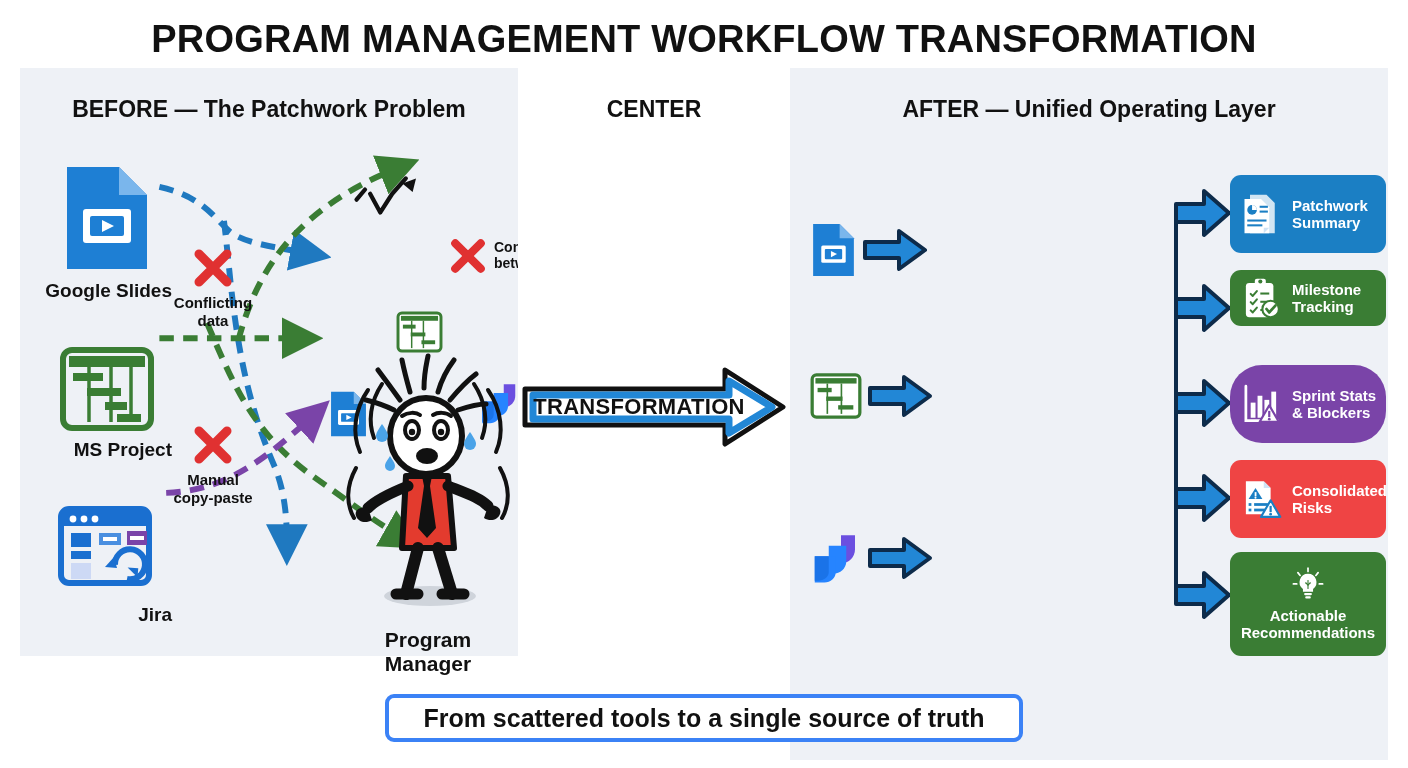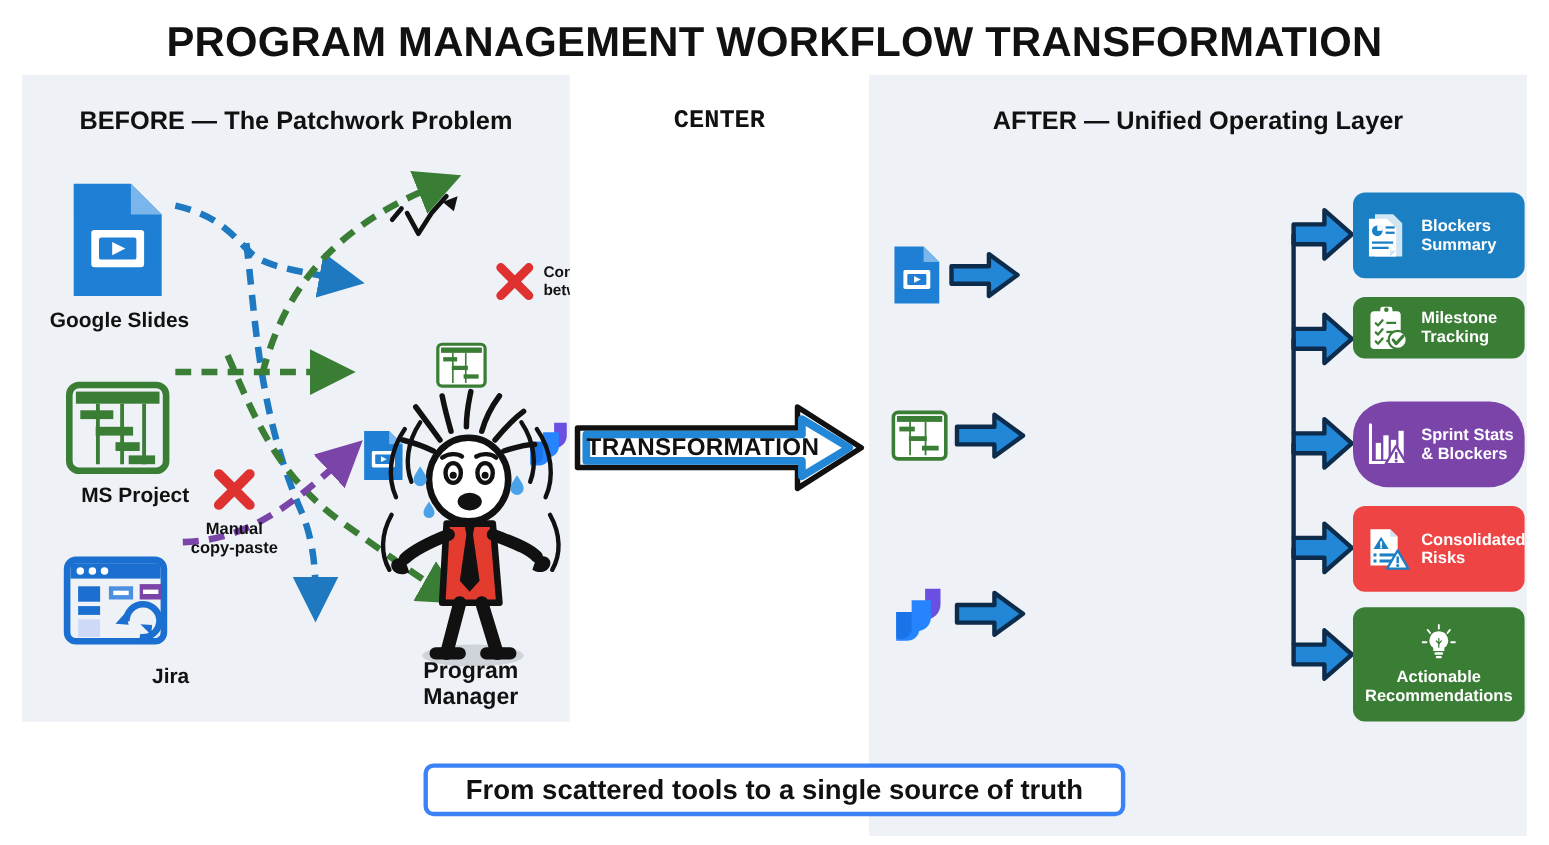--- a/index.html
+++ b/index.html
@@ -16,21 +16,21 @@
     position: absolute; top: 18px; left: 0; width: 1408px;
     text-align: center;
     font-size: 38px; font-weight: 800; letter-spacing: .2px;
     color: #111111;
     font-family: "Liberation Sans", sans-serif;
   }
 
   
   .panel { position: absolute; background: #eef1f6; }
   #panel-before { left: 20px;  top: 68px; width: 498px;  height: 588px; }
-  #panel-center { left: 518px; top: 68px; width: 272px;  height: 692px; background:#ffffff;font-family:Liberation Mono, monospace; }
+  #panel-center { left: 518px; top: 68px; width: 272px;  height: 692px; background:#ffffff; }
   #panel-after  { left: 790px; top: 68px; width: 598px;  height: 692px; }
 
   .panel-title {
     position: absolute; top: 28px; left: 0; width: 100%;
     text-align: center; font-size: 23px; font-weight: 800; color: #111;
   }
 
   
   .layer { position: absolute; left:0; top:0; width:100%; height:100%; pointer-events:none; }
 
@@ -45,21 +45,21 @@
   .xmark { position: absolute; text-align:center; width: 130px; }
   .xmark .xlabel { font-size: 15px; font-weight: 800; color:#111; line-height: 1.12; margin-top: 1px; }
   #x-conflict { left: 128px; top: 178px; }
   #x-manual   { left: 128px; top: 355px; }
   #x-context  { left: 448px; top: 236px; width: 170px; text-align: left; display:flex; gap:6px; align-items:center;}
   #x-context .xlabel { text-align:left; margin-top:0; font-size: 14px; }
 
   
   #pm-figure { position: absolute; left: 318px; top: 280px; width: 180px; height: 265px; }
   #pm-label {
-    position: absolute; left: 318px; top: 530px; width: 180px; text-align: center;
+    position: absolute; left: 318px; top: 560px; width: 180px; text-align: center;
     font-size: 21px; font-weight: 800; color:#111; line-height: 1.12;
   }
   .orbit-icon { position: absolute; }
   #orb-gantt { left: 376px; top: 243px; width: 47px; height: 42px; }
   #orb-slides { left: 307px; top: 322px; width: 43px; height: 48px; }
   #orb-jira   { left: 455px; top: 312px; width: 46px; height: 46px; }
 
   
   #transform-arrow { position: absolute; left: 520px; top: 365px; width: 268px; height: 84px; }
   #transform-text {
@@ -175,20 +175,27 @@
         <rect x="46" y="32" width="14" height="4" fill="#fff"></rect>
         <rect x="70" y="26" width="20" height="14" fill="#7a44a8"></rect>
         <rect x="73" y="31" width="14" height="4" fill="#fff"></rect>
         <path d="M58,60 a15,15 0 1,1 12,14" fill="none" stroke="#1a6fd0" stroke-width="6"></path>
         <path d="M57,52 l3,11 l-12,-1 Z" fill="#1a6fd0"></path>
         <path d="M70,68 l14,0 l-6,-7 Z" fill="#1a6fd0" transform="rotate(45 77 66)"></path>
       </svg>
       <div class="tool-label">Jira</div>
     </div>
 
+    <div class="xmark" id="x-conflict">
+      <svg width="44" height="44" viewBox="0 0 44 44">
+        <path d="M8,8 L36,36 M36,8 L8,36" stroke="#e03131" stroke-width="9" stroke-linecap="round"></path>
+      </svg>
+      <div class="xlabel">Conflicting</div>
+      <div class="xlabel">data</div>
+    </div>
 
     <div class="xmark" id="x-manual">
       <svg width="44" height="44" viewBox="0 0 44 44">
         <path d="M8,8 L36,36 M36,8 L8,36" stroke="#e03131" stroke-width="9" stroke-linecap="round"></path>
       </svg>
       <div class="xlabel">Manual</div>
       <div class="xlabel">copy-paste</div>
     </div>
 
     <svg class="layer" viewBox="0 0 498 692">
@@ -365,21 +372,21 @@
       <path d="M19,19 a7,7 0 0 1 7,7 h-7 Z" fill="#ffffff"></path>
       <g fill="#1b7fc4">
         <rect x="30" y="20" width="12" height="3"></rect>
         <rect x="30" y="27" width="12" height="3"></rect>
         <rect x="12" y="40" width="28" height="3"></rect>
         <rect x="12" y="47" width="22" height="3"></rect>
       </g>
       <path d="M36,52 l8,0 l-8,8 Z" fill="#cfe3f5"></path>
     </svg>
     <div class="oc-text">
-      <div>Blockers</div>
+      <div>Patchwork</div>
       <div>Summary</div>
     </div>
   </div>
 
   <div class="out-card" id="out-1" style="background:#3a7d34">
     <svg class="oc-icon" viewBox="0 0 64 64">
       <rect x="10" y="10" width="40" height="50" rx="5" fill="#ffffff"></rect>
       <rect x="23" y="4" width="16" height="10" rx="3" fill="#ffffff"></rect>
       <circle cx="31" cy="8" r="3" fill="#3a7d34"></circle>
       <g stroke="#3a7d34" stroke-width="3" fill="none" stroke-linecap="round" stroke-linejoin="round">

